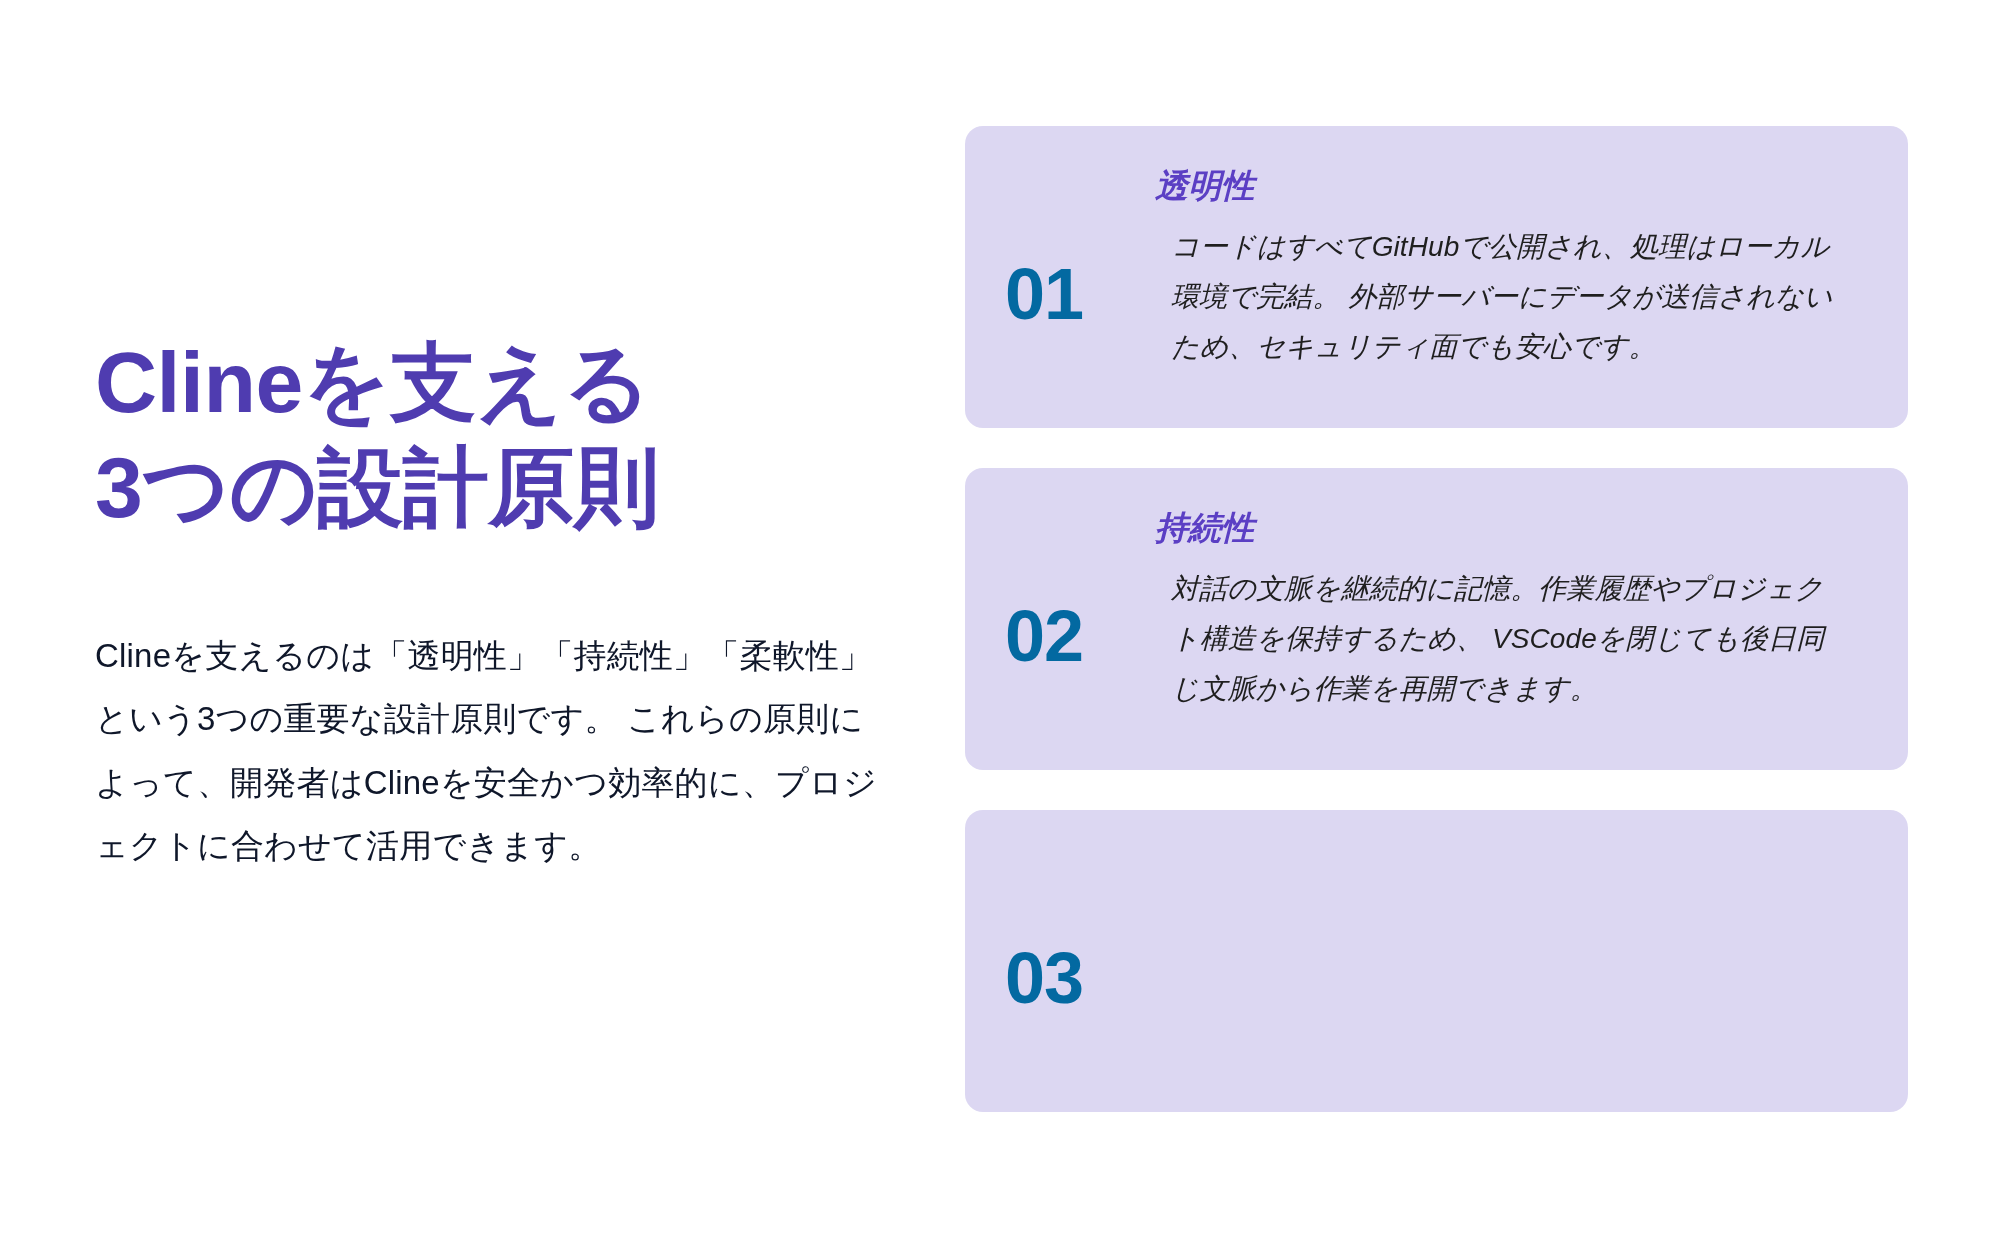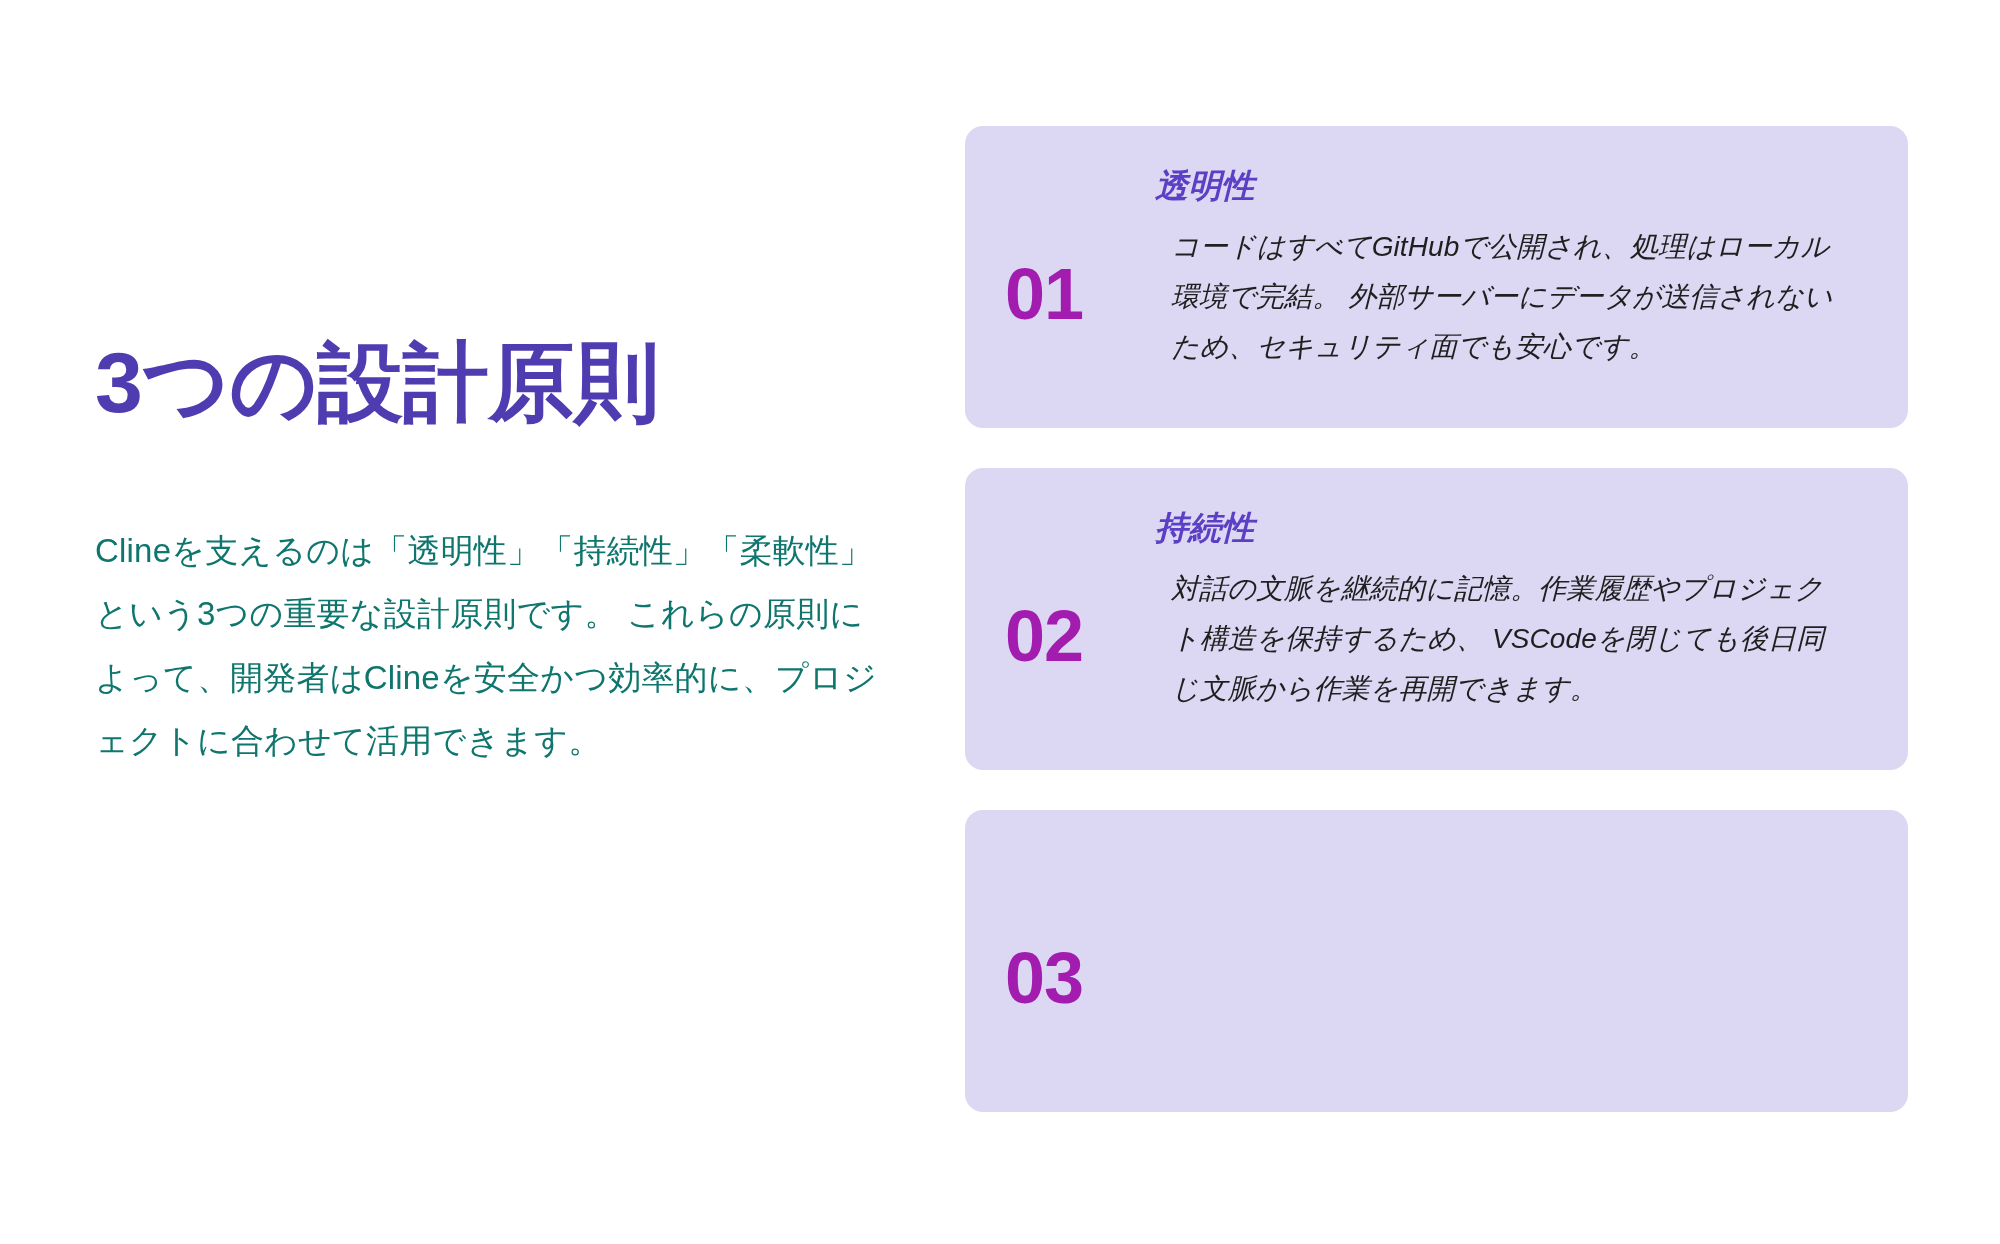--- a/index.html
+++ b/index.html
@@ -39,21 +39,21 @@
     letter-spacing: -0.5px;
   }
   .headline-line {
     display: block;
     white-space: nowrap;
   }
 
   .lede {
     margin: 0;
     padding-top: 84px;
-    color: #0f766e;
+    color: #0f172a;
     font-size: 33px;
     font-weight: 400;
     line-height: 1.92;
     letter-spacing: 0.2px;
     width: 790px;
   }
 
   
   .cards {
     position: absolute;
@@ -72,21 +72,21 @@
     background: #DCD7F2;
     border-radius: 18px;
     display: flex;
     align-items: center;
     padding: 26px 44px 26px 40px;
   }
 
   .card-number {
     flex: 0 0 auto;
     width: 150px;
-    color: #a21caf;
+    color: #0369a1;
     font-size: 72px;
     font-weight: 700;
     line-height: 1;
     letter-spacing: -1px;
     text-align: left;
     padding-top: 34px;
   }
 
   .card-body {
     flex: 1 1 auto;
@@ -112,20 +112,21 @@
     letter-spacing: 0.1px;
   }
 </style>
 </head>
 <body>
 
 <div class="slide">
 
   <div class="left-col">
     <h1 class="headline">
+      <span class="headline-line">Clineを支える</span>
       <span class="headline-line">3つの設計原則</span>
     </h1>
     <p class="lede">Clineを支えるのは「透明性」「持続性」「柔軟性」という3つの重要な設計原則です。 これらの原則によって、開発者はClineを安全かつ効率的に、プロジェクトに合わせて活用できます。</p>
   </div>
 
   <div class="cards">
 
     <div class="card">
       <div class="card-number">01</div>
       <div class="card-body">

